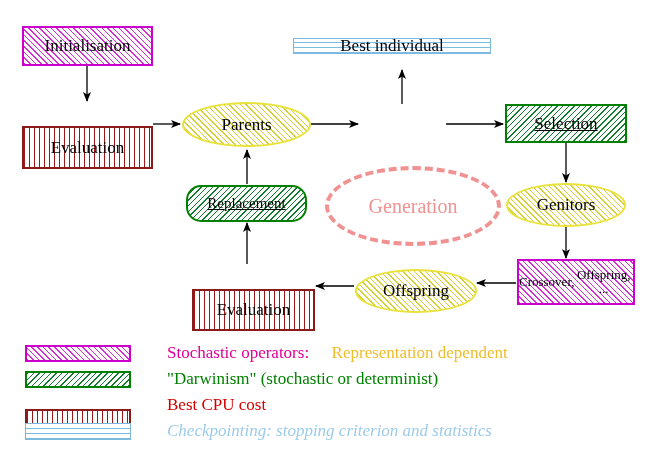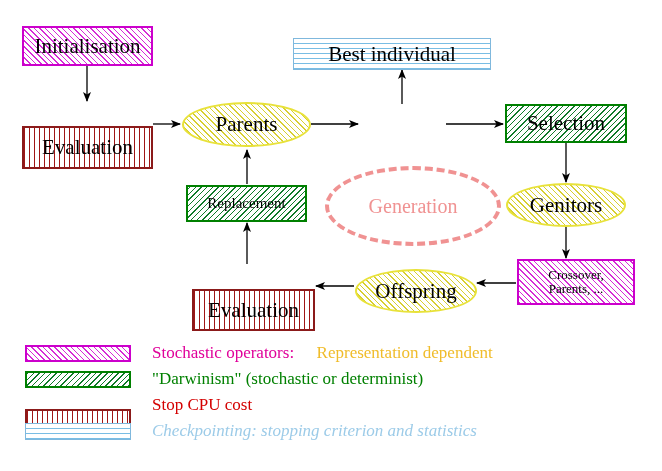--- a/index.html
+++ b/index.html
@@ -36,20 +36,21 @@
     background-color:#ffffff;
     background-image:repeating-linear-gradient(45deg,
         #d62bd6 0px, #d62bd6 1px, #ffffff 1px, #ffffff 4px);
     border:2px solid #cc00cc;
   }
   .fill-green{
     background-color:#ffffff;
     background-image:repeating-linear-gradient(-45deg,
         #0f7a2a 0px, #0f7a2a 1px, #ffffff 1px, #ffffff 4px);
     border:2px solid #008000;
+    text-decoration:underline;
   }
   .fill-red{
     background-color:#ffffff;
     background-image:repeating-linear-gradient(90deg,
         #a01515 0px, #a01515 1px, #ffffff 1px, #ffffff 5px);
     border:2px solid #8b1a1a;
     margin-top:24px;
   }
   .fill-blue{
     background-color:#ffffff;
@@ -60,21 +61,21 @@
   .fill-yellow-ell{
     background-color:#ffffff;
     background-image:repeating-linear-gradient(45deg,
         #d8cf30 0px, #d8cf30 1px, #ffffff 1px, #ffffff 4px);
     border:2px solid #e8e23a;
     border-radius:50%;
   }
   .rounded{ border-radius:7px; }
 
   
-  .t-lg{ font-size:21px; }
+  .t-lg{ font-size:17px; }
   .t-sm{ font-size:15px; }
   .t-xs{ font-size:13px; }
 
   .gen-label{
     position:absolute;
     color:#f09292;
     font-size:20px;
     display:flex;
     align-items:center;
     justify-content:center;
@@ -101,21 +102,21 @@
     align-items:center;
   }
   .swatch{
     width:106px;
     height:17px;
     margin-left:25px;
     box-sizing:border-box;
     flex:0 0 auto;
   }
   .legend-text{
-    margin-left:21px;
+    margin-left:36px;
     font-size:17px;
     white-space:nowrap;
   }
   .lt-magenta{ color:#e0009a; }
   .lt-gold{ color:#f0bc2a; }
   .lt-green{ color:#008000; }
   .lt-red{ color:#d40000; }
   .lt-blue{ color:#9ccbe8;font-style:italic; }
   .sp{ display:inline-block; width:14px; }
 </style>
@@ -161,47 +162,47 @@
   </div>
 
   <div class="node fill-red t-lg" style="left:22px; top:102px; width:131px; height:43px;">
     <span>Evaluation</span>
   </div>
 
   <div class="node fill-yellow-ell t-lg" style="left:182px; top:102px; width:129px; height:45px;">
     <span>Parents</span>
   </div>
 
-  <div class="node fill-blue t-lg" style="left:293px; top:38px; width:198px; height:32px;">
+  <div class="node fill-blue t-lg" style="left:293px; top:38px; width:198px; height:16px;">
     <span>Best individual</span>
   </div>
 
 
   <div class="node fill-green t-lg" style="left:505px; top:104px; width:122px; height:39px;">
     <span>Selection</span>
   </div>
 
   <div class="node fill-yellow-ell t-lg" style="left:506px; top:183px; width:120px; height:44px;">
     <span>Genitors</span>
   </div>
 
-  <div class="node fill-magenta t-xs" style="left:517px; top:259px; width:118px; height:46px; flex-direction:column; justify-content:center;">
+  <div class="node fill-magenta t-xs" style="left:517px; top:259px; width:118px; height:46px; justify-content:center;">
     <span>Crossover,</span>
-    <span>Parents, ...</span>
+    <span>Offspring, ...</span>
   </div>
 
   <div class="node fill-yellow-ell t-lg" style="left:355px; top:269px; width:122px; height:44px;">
     <span>Offspring</span>
   </div>
 
   <div class="node fill-red t-lg" style="left:192px; top:265px; width:123px; height:42px;">
     <span>Evaluation</span>
   </div>
 
-  <div class="node fill-green t-sm" style="left:186px; top:185px; width:121px; height:37px;">
+  <div class="node fill-green t-sm" style="left:186px; top:185px; width:121px; height:37px;border-radius:15px;">
     <span>Replacement</span>
   </div>
 
   <div class="dashed-ellipse" style="left:325px; top:166px; width:176px; height:80px;">
     <span class="gen-label">Generation</span>
   </div>
 
   <div id="legend">
 
     <div class="legend-row">
@@ -213,21 +214,21 @@
       </div>
     </div>
 
     <div class="legend-row">
       <div class="swatch fill-green"></div>
       <div class="legend-text lt-green">"Darwinism" (stochastic or determinist)</div>
     </div>
 
     <div class="legend-row">
       <div class="swatch fill-red"></div>
-      <div class="legend-text lt-red">Stop CPU cost</div>
+      <div class="legend-text lt-red">Best CPU cost</div>
     </div>
 
     <div class="legend-row">
       <div class="swatch fill-blue"></div>
       <div class="legend-text lt-blue">Checkpointing: stopping criterion and statistics</div>
     </div>
 
   </div>
 
 </div>

